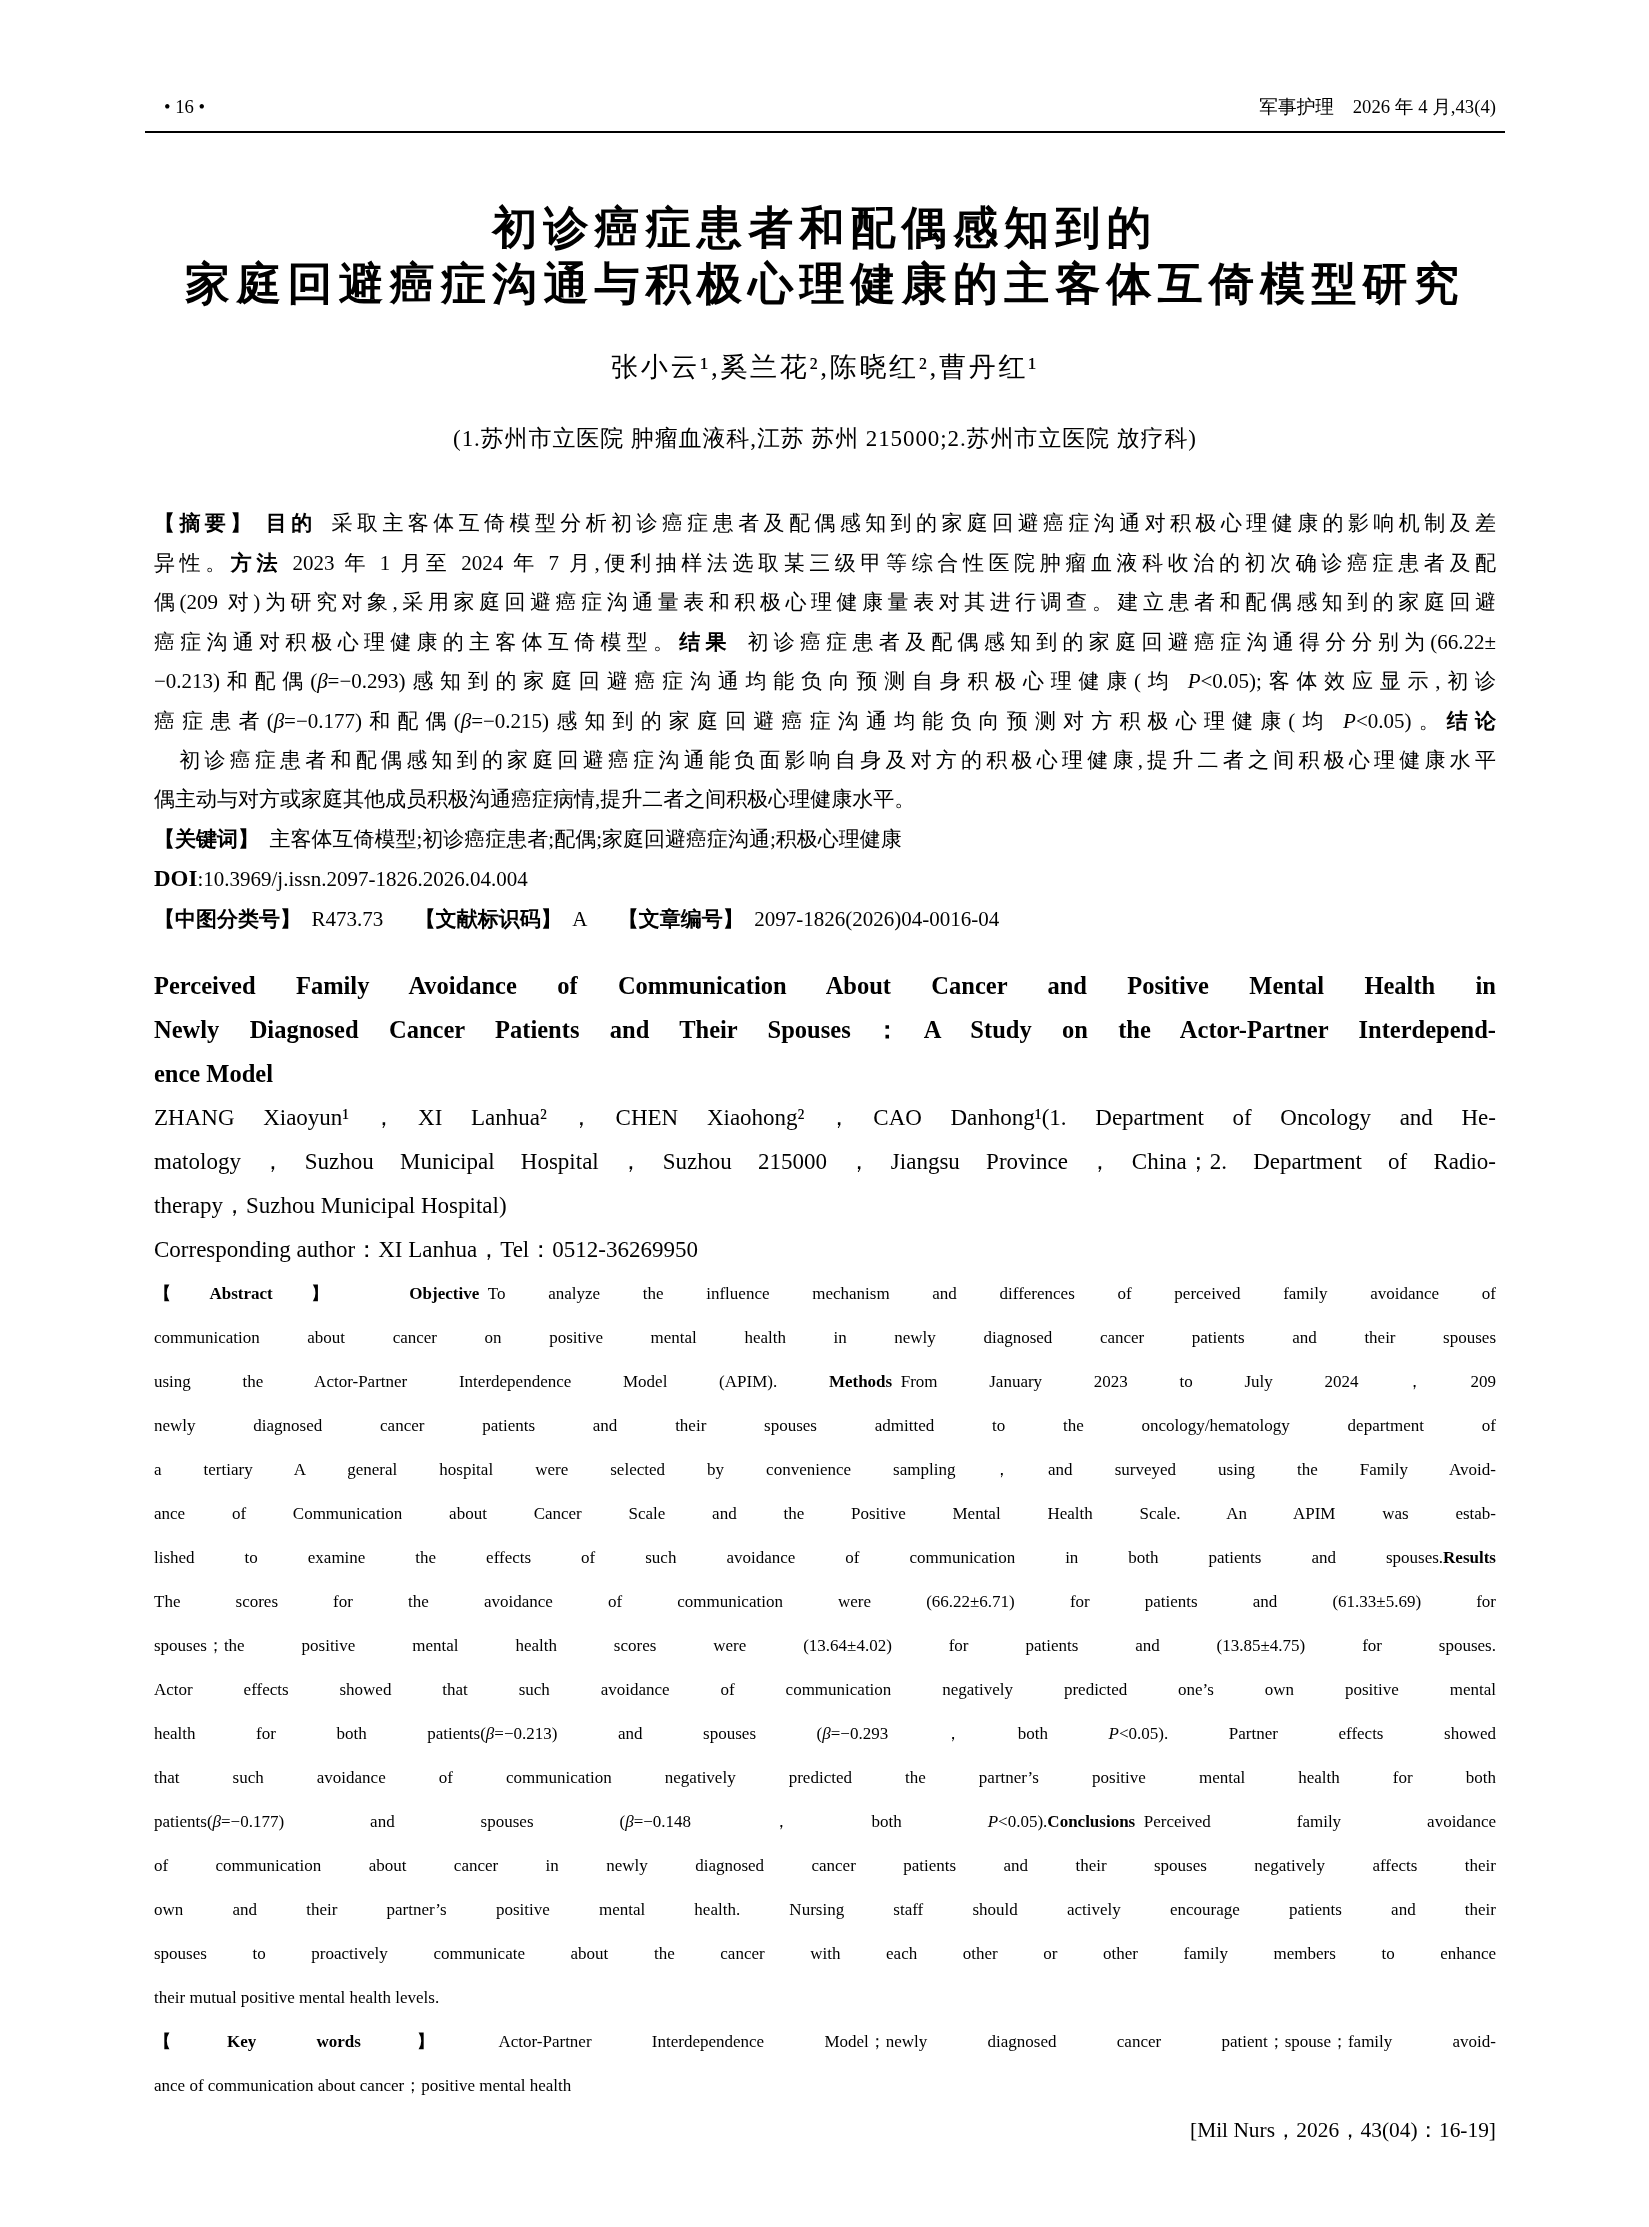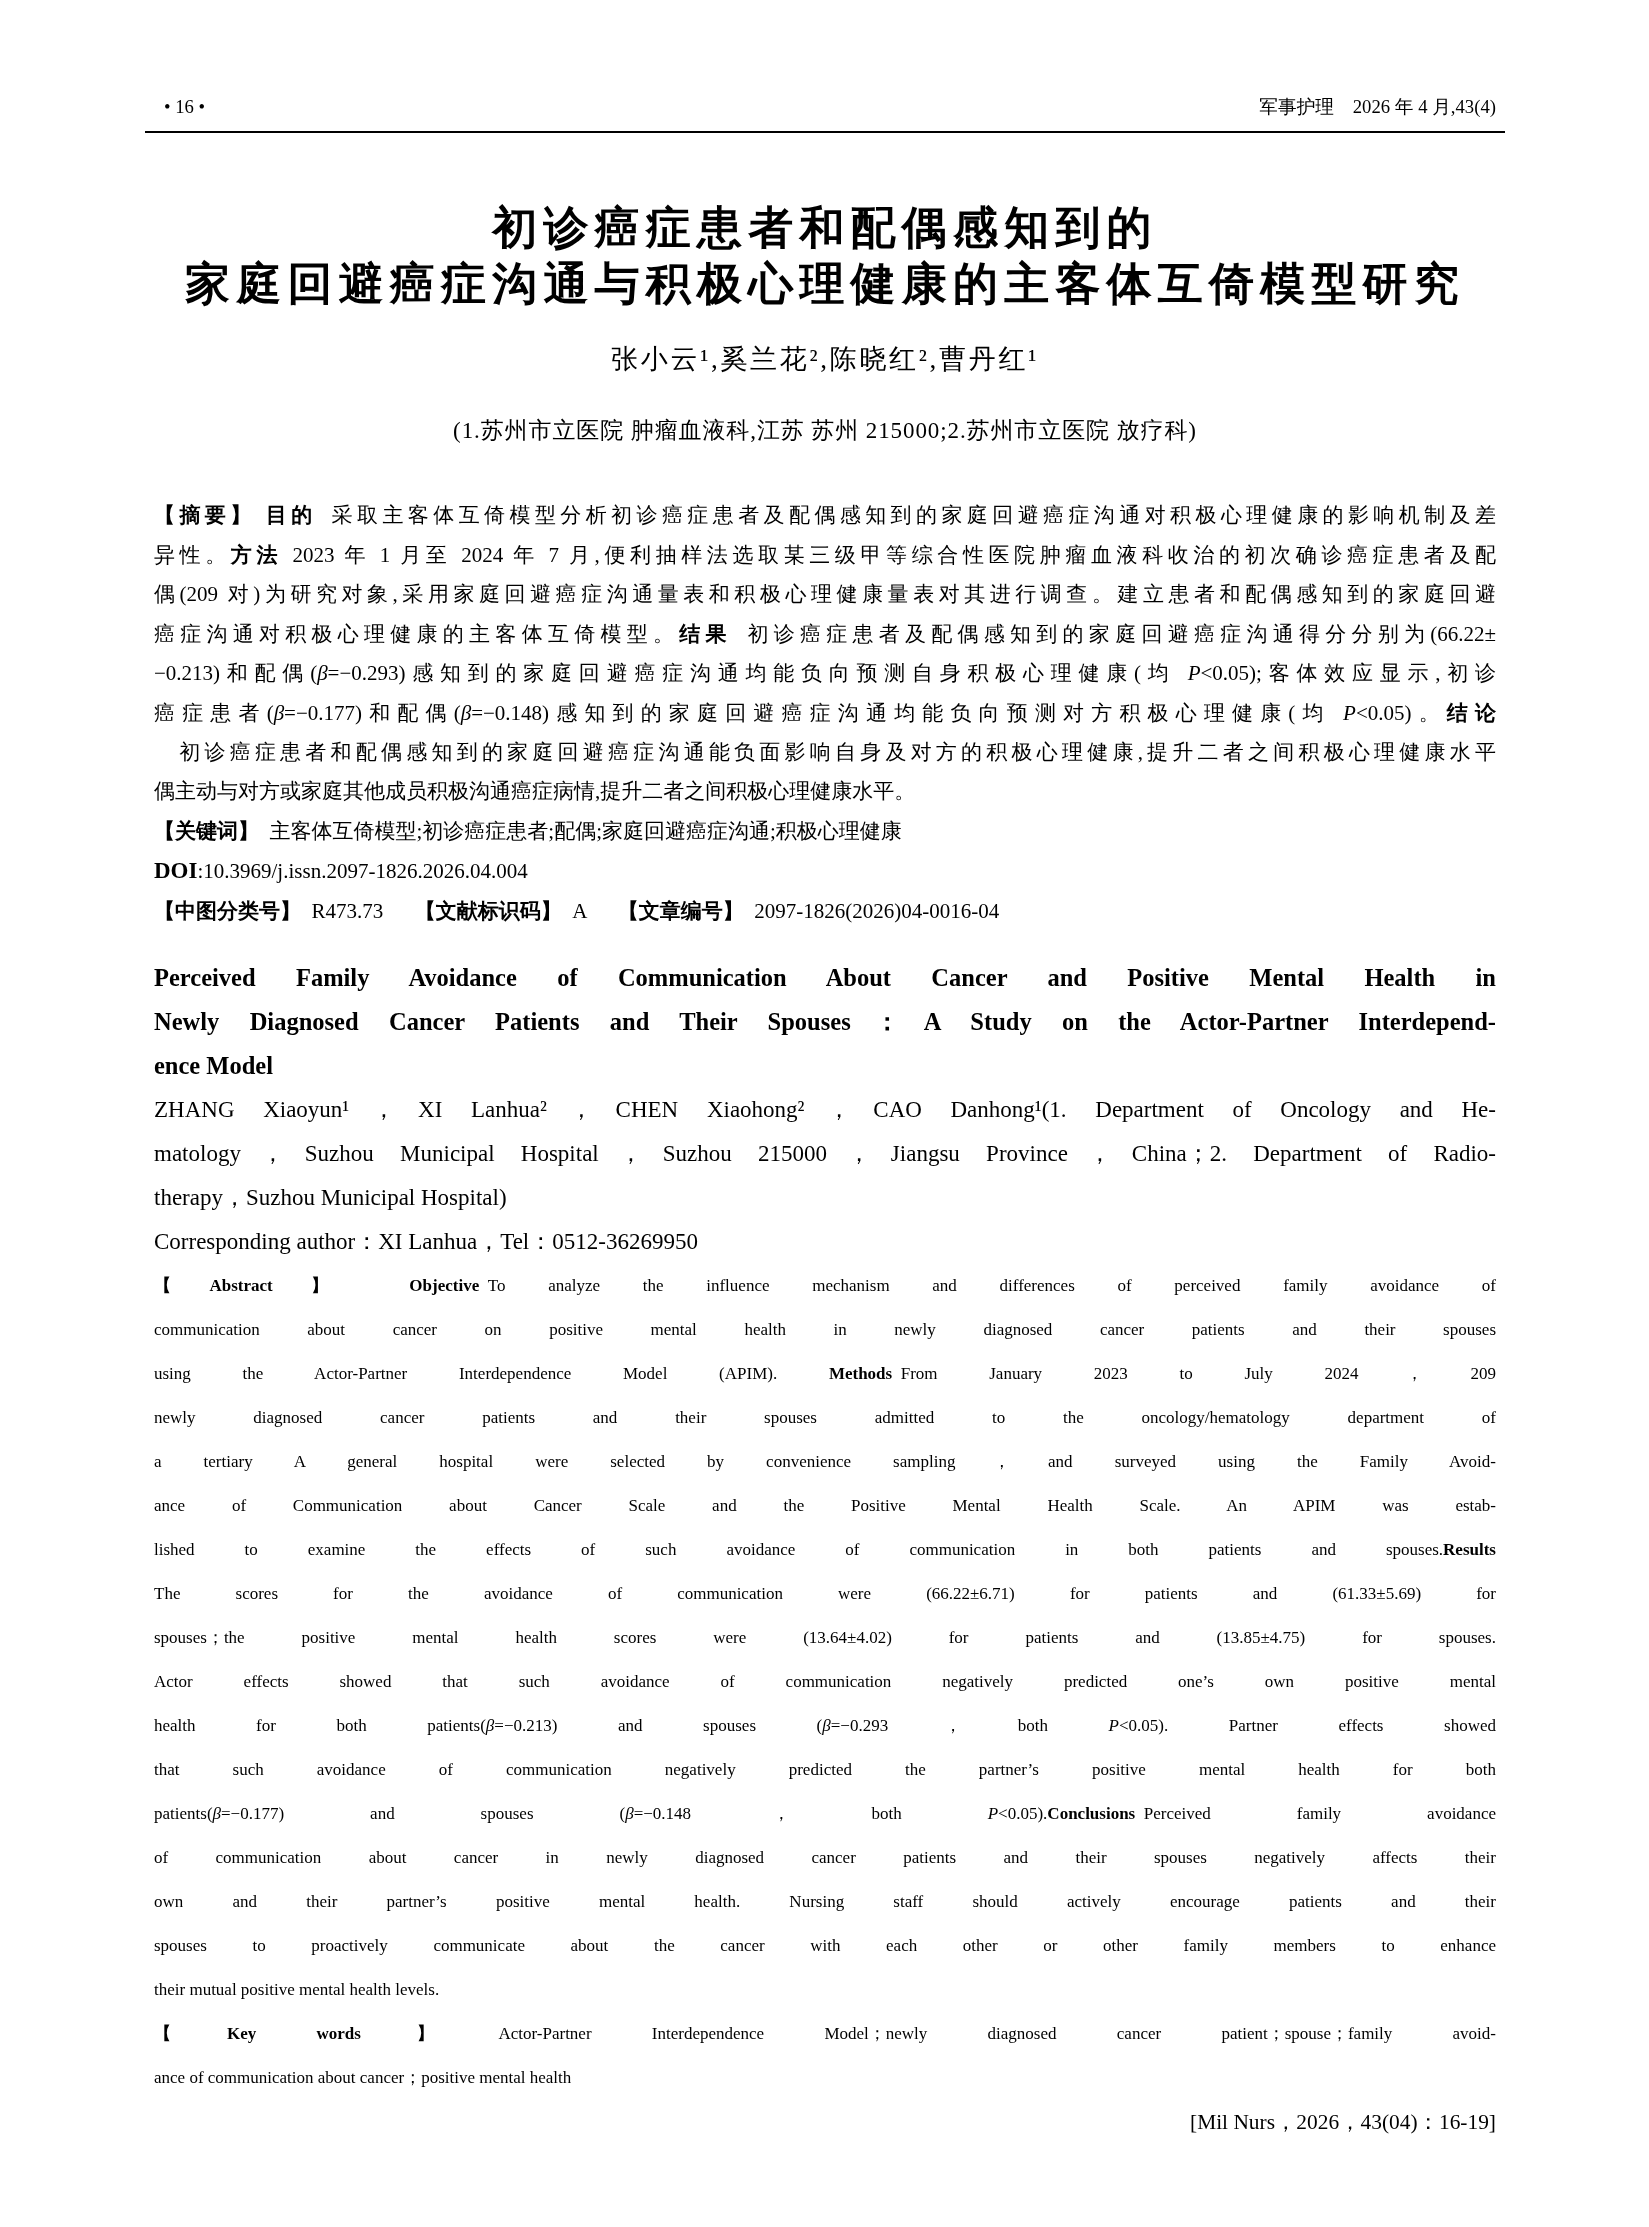--- a/index.html
+++ b/index.html
@@ -1,21 +1,21 @@
 <!DOCTYPE html>
 <html style="font-size:7.1px"><head>
 <meta charset="utf-8">
 <style>
   html,body{margin:0;padding:0;background:#ffffff;}
   body{width:1650px;height:2334px;color:#000;font-family:"Liberation Serif","DejaVu Serif",serif;-webkit-font-smoothing:antialiased;}
   .page{box-sizing:border-box;width:1650px;height:2334px;padding:0 154px;overflow:hidden;}
   .hdr{display:flex;justify-content:space-between;align-items:flex-end;padding-top:96px;font-size:18.7px;line-height:22px;margin-left:10px;}
   .rule{border-top:2.2px solid #000;margin:13.4px -9px 0 -9px;}
   .title-zh{margin:67px 0 0 0;font-family:"Liberation Sans","DejaVu Sans",sans-serif;font-weight:700;font-size:45px;line-height:56px;letter-spacing:6.2px;text-align:center;}
-  .authors-zh{margin-top:31px;font-size:27px;line-height:32px;letter-spacing:2.7px;text-align:center;}
+  .authors-zh{margin-top:39px;font-size:27px;line-height:32px;letter-spacing:2.7px;text-align:center;}
   .affil-zh{margin-top:42px;font-size:23px;line-height:28.5px;letter-spacing:0.9px;text-align:center;}
   .abs-zh{font-size:21px;line-height:39px;}
   section.abs-zh{margin-top:49px;}
   .abs-zh b{font-family:"Liberation Sans","DejaVu Sans",sans-serif;font-weight:700;}
   .doi b{font-family:"Liberation Serif","DejaVu Serif",serif;font-size:23px;}
   .tline{text-align:justify;}
   .tline.stretch{text-align-last:justify;}
   .title-en{margin-top:25px;font-weight:700;font-size:24.5px;line-height:44px;}
   .authors-en{font-size:23px;line-height:44px;}
   .abs-en{font-size:17px;line-height:44px;}
@@ -41,21 +41,21 @@
 
   <div class="authors-zh">张小云¹,奚兰花²,陈晓红²,曹丹红¹</div>
   <div class="affil-zh">(1.苏州市立医院 肿瘤血液科,江苏 苏州 215000;2.苏州市立医院 放疗科)</div>
 
   <section class="abs-zh">
       <div class="tline stretch"><b>【摘要】 目的</b><span> 采取主客体互倚模型分析初诊癌症患者及配偶感知到的家庭回避癌症沟通对积极心理健康的影响机制及差</span></div>
       <div class="tline stretch"><span>异性。</span><b>方法</b><span> 2023 年 1 月至 2024 年 7 月,便利抽样法选取某三级甲等综合性医院肿瘤血液科收治的初次确诊癌症患者及配</span></div>
       <div class="tline stretch"><span>偶(209 对)为研究对象,采用家庭回避癌症沟通量表和积极心理健康量表对其进行调查。建立患者和配偶感知到的家庭回避</span></div>
       <div class="tline stretch"><span>癌症沟通对积极心理健康的主客体互倚模型。</span><b>结果</b><span> 初诊癌症患者及配偶感知到的家庭回避癌症沟通得分分别为(66.22±</span></div>
       <div class="tline stretch"><span>−0.213)和配偶(</span><i>β</i><span>=−0.293)感知到的家庭回避癌症沟通均能负向预测自身积极心理健康(均 </span><i>P</i><span>&lt;0.05);客体效应显示,初诊</span></div>
-      <div class="tline stretch"><span>癌症患者(</span><i>β</i><span>=−0.177)和配偶(</span><i>β</i><span>=−0.148)感知到的家庭回避癌症沟通均能负向预测对方积极心理健康(均 </span><i>P</i><span>&lt;0.05)。</span><b>结论</b></div>
+      <div class="tline stretch"><span>癌症患者(</span><i>β</i><span>=−0.177)和配偶(</span><i>β</i><span>=−0.215)感知到的家庭回避癌症沟通均能负向预测对方积极心理健康(均 </span><i>P</i><span>&lt;0.05)。</span><b>结论</b></div>
       <div class="tline stretch"><span>　初诊癌症患者和配偶感知到的家庭回避癌症沟通能负面影响自身及对方的积极心理健康,提升二者之间积极心理健康水平</span></div>
       <div class="tline"><span>偶主动与对方或家庭其他成员积极沟通癌症病情,提升二者之间积极心理健康水平。</span></div>
     </section>
   <div class="abs-zh tline"><b>【关键词】</b><span> 主客体互倚模型;初诊癌症患者;配偶;家庭回避癌症沟通;积极心理健康</span></div>
   <div class="abs-zh tline doi"><b>DOI</b><span>:10.3969/j.issn.2097-1826.2026.04.004</span></div>
   <div class="abs-zh tline"><b>【中图分类号】</b><span> R473.73　 </span><b>【文献标识码】</b><span> A　 </span><b>【文章编号】</b><span> 2097-1826(2026)04-0016-04</span></div>
 
   <section class="title-en">
       <div class="tline stretch"><span>Perceived Family Avoidance of Communication About Cancer and Positive Mental Health in</span></div>
       <div class="tline stretch"><span>Newly Diagnosed Cancer Patients and Their Spouses：A Study on the Actor-Partner Interdepend-</span></div>

